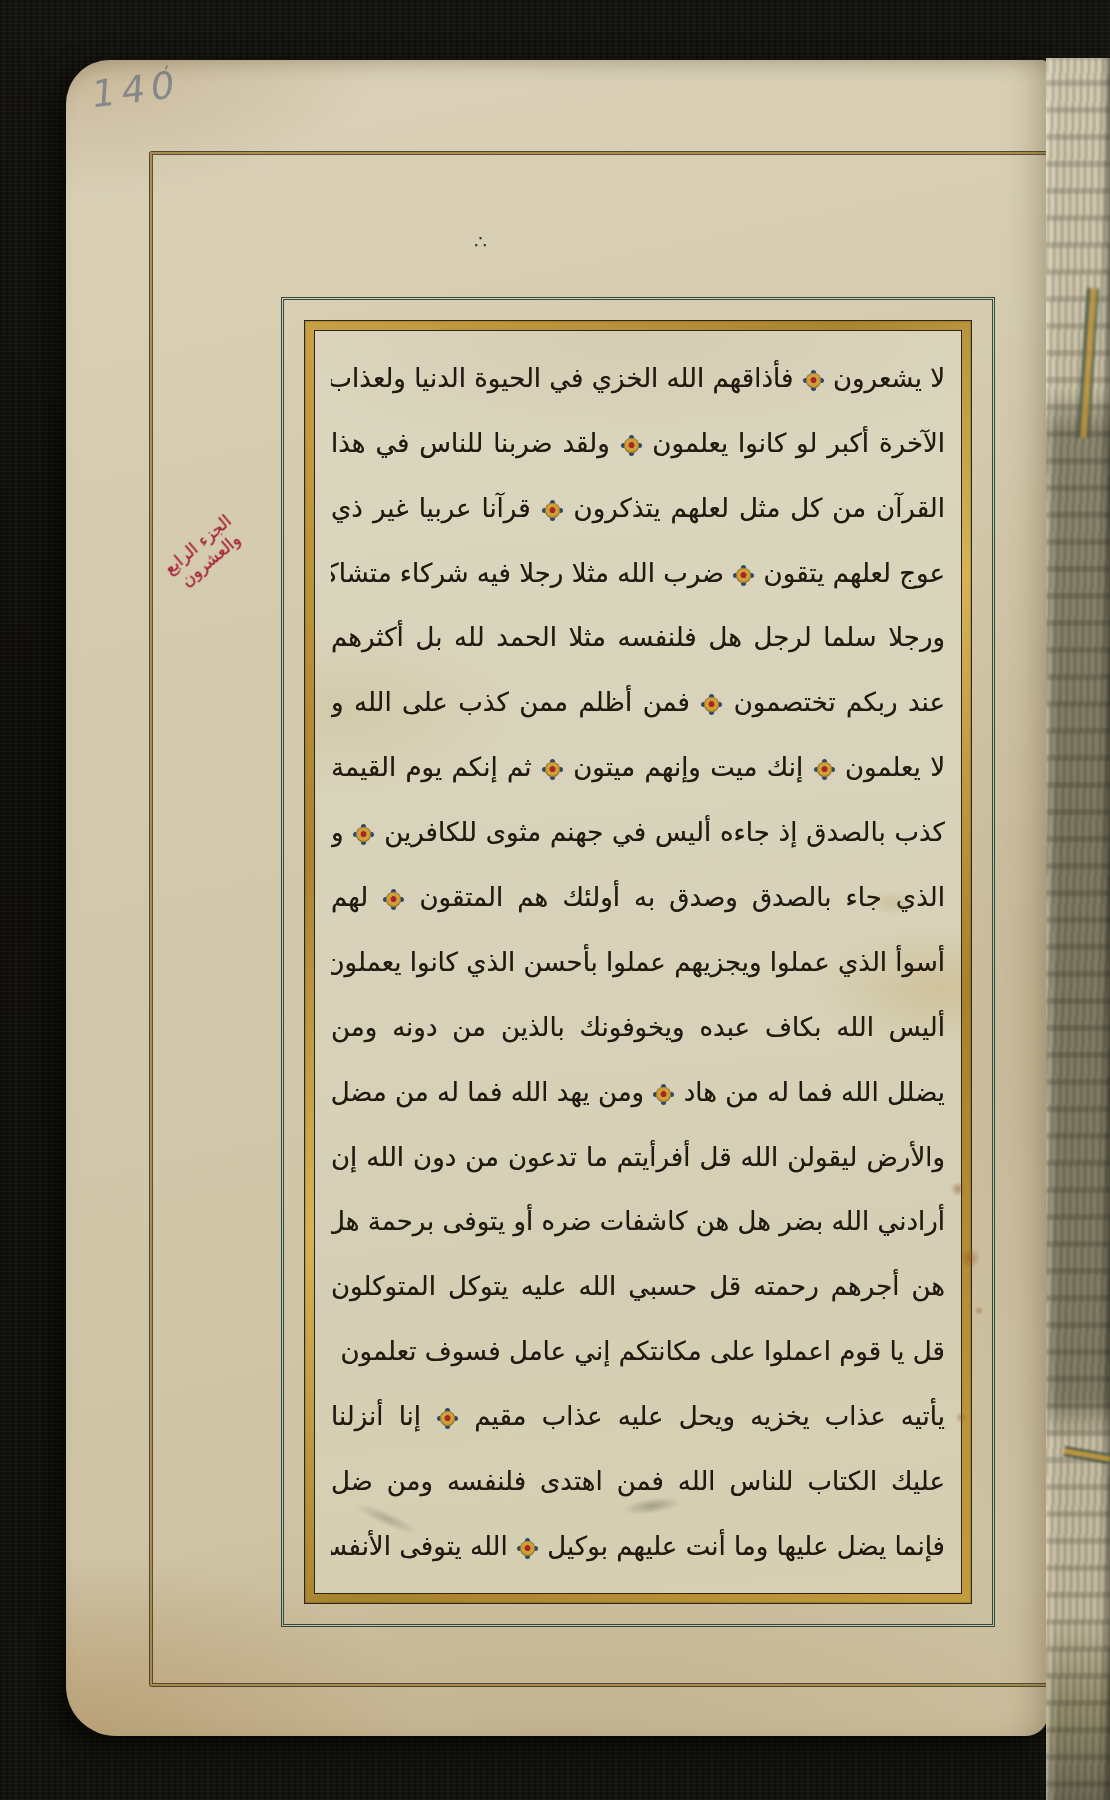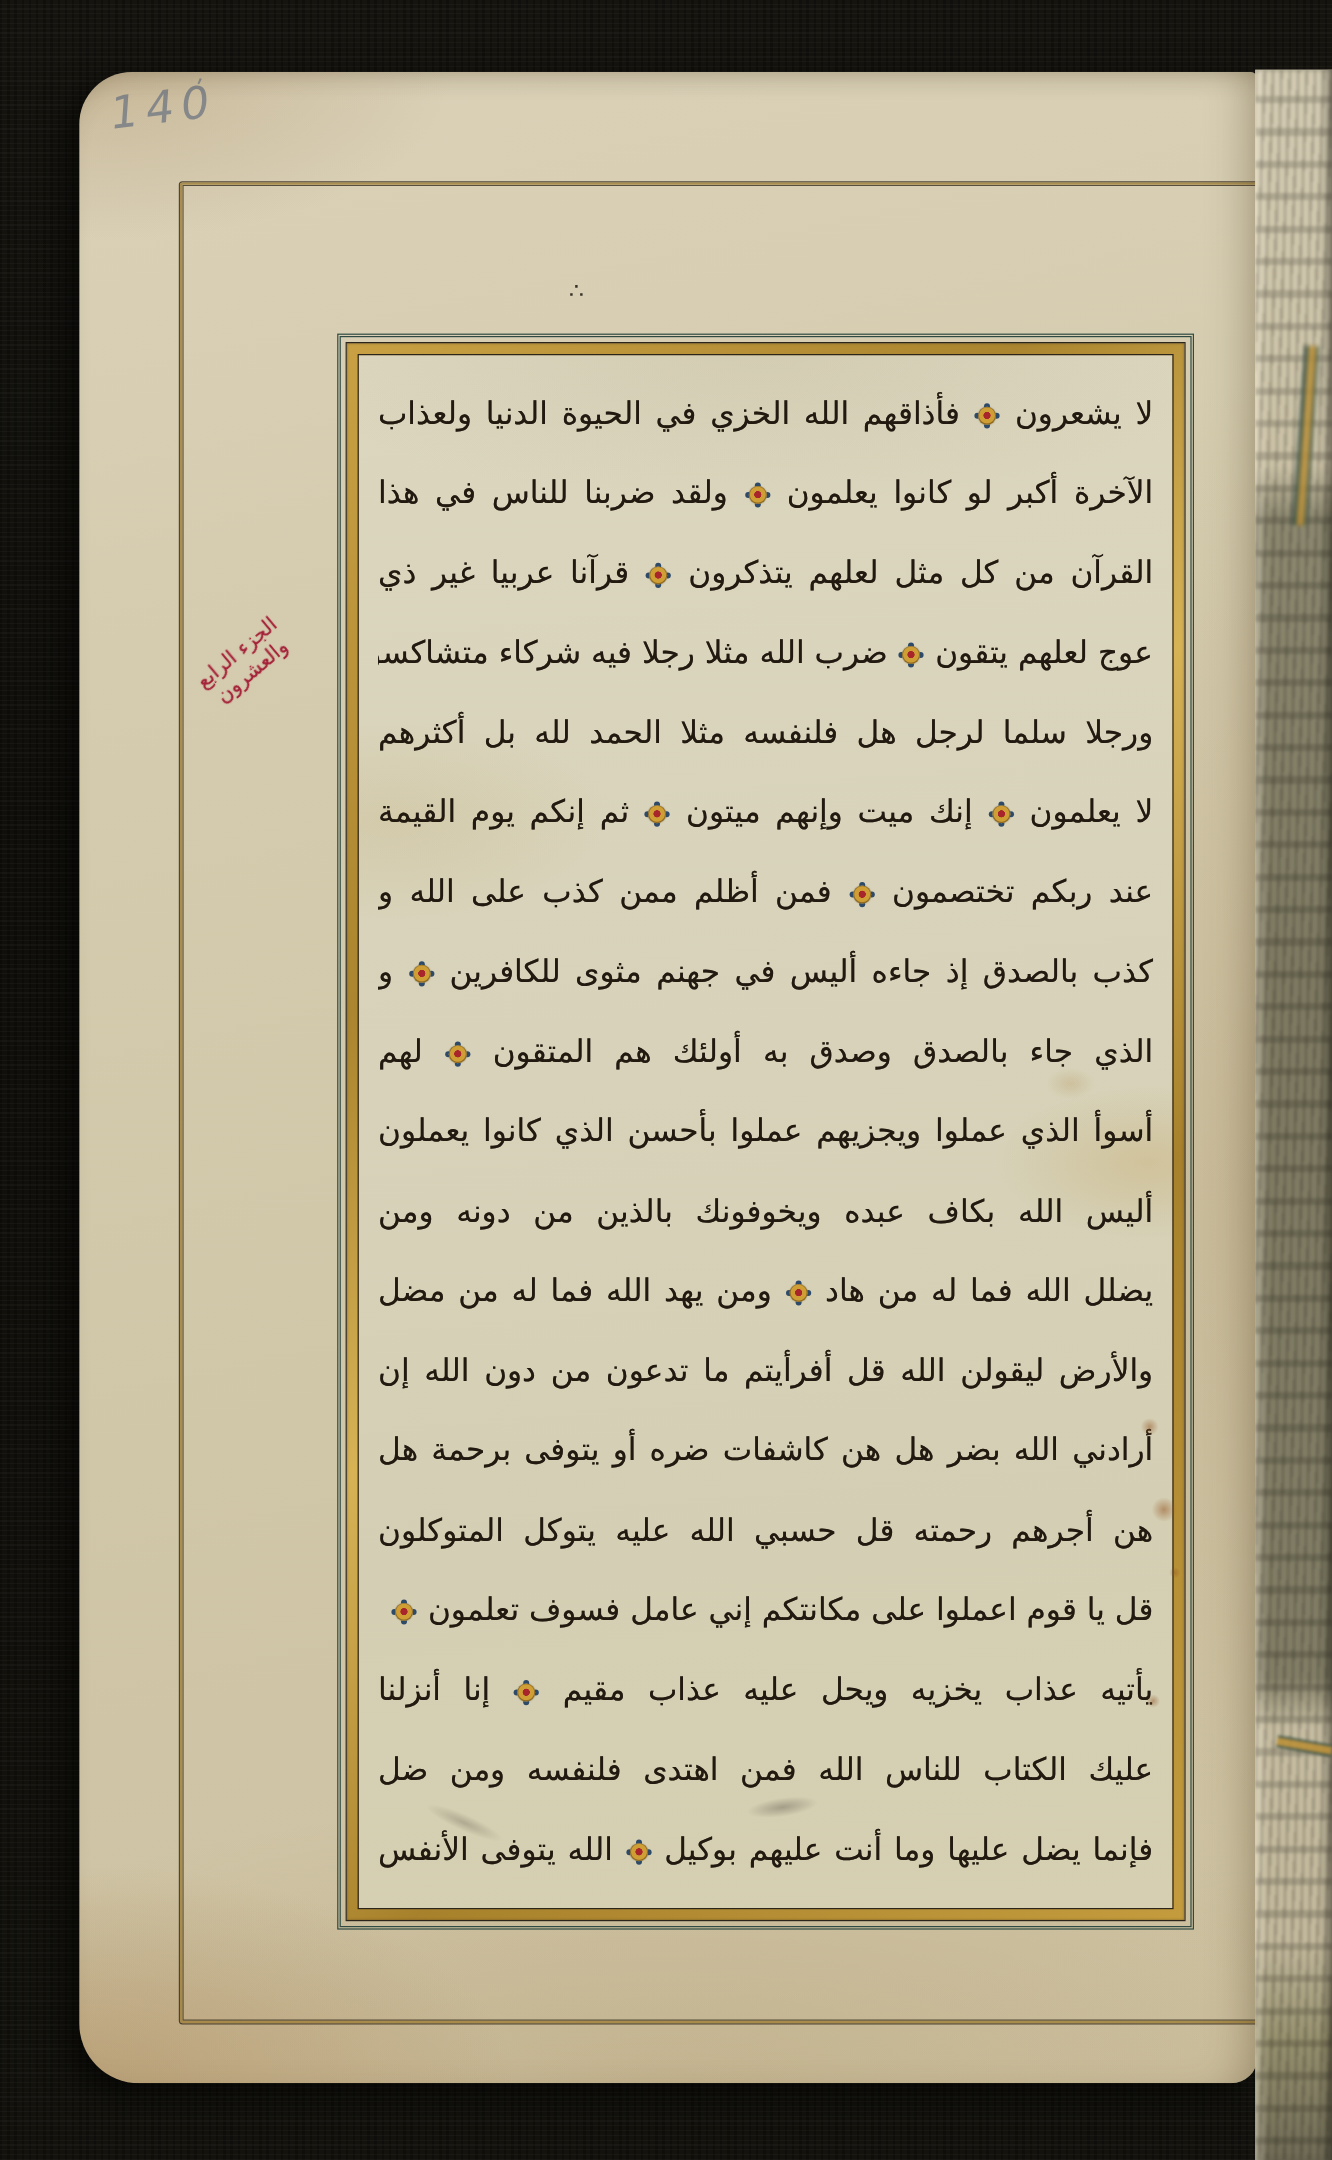--- a/index.html
+++ b/index.html
@@ -53,23 +53,23 @@
   
   .outer-rule {
     position:absolute; left:84px; top:92px; width:912px; height:1534px;
     border:2px solid rgba(162,132,62,.85);
     box-shadow: 0 0 0 1px rgba(56,48,34,.85), inset 0 0 0 1px rgba(56,48,34,.8);
     border-radius:2px;
   }
 
   
   .text-frame {
-    position:absolute; left:215px; top:218px; width:714px; height:1330px;
+    position:absolute; left:215px; top:237px; width:714px; height:1330px;
     border:3px double #2e4a42;
-    padding:4px;
+    padding:20px;
     background:transparent;
   }
   .frame-gold {
     width:100%; height:100%;
     border:1px solid #2c251b;
     background:
       linear-gradient(135deg,#c9a144 0%,#ab852f 28%,#d7b356 47%,#a8812c 68%,#c49c3e 100%);
     padding:9px;
     box-shadow: inset 0 0 2px rgba(60,45,15,.6);
   }
@@ -172,22 +172,22 @@
   <div class="juz-note">الجزء الرابع والعشرون</div>
 
   <div class="text-frame">
     <div class="frame-gold">
       <div class="text-panel">
           <div class="quran-line">لا يشعرون <span class="rosette"></span> فأذاقهم الله الخزي في الحيوة الدنيا ولعذاب</div>
           <div class="quran-line">الآخرة أكبر لو كانوا يعلمون <span class="rosette"></span> ولقد ضربنا للناس في هذا</div>
           <div class="quran-line">القرآن من كل مثل لعلهم يتذكرون <span class="rosette"></span> قرآنا عربيا غير ذي</div>
           <div class="quran-line">عوج لعلهم يتقون <span class="rosette"></span> ضرب الله مثلا رجلا فيه شركاء متشاكسون</div>
           <div class="quran-line">ورجلا سلما لرجل هل فلنفسه مثلا الحمد لله بل أكثرهم</div>
+          <div class="quran-line">عند ربكم تختصمون <span class="rosette"></span> فمن أظلم ممن كذب على الله و</div>
           <div class="quran-line">لا يعلمون <span class="rosette"></span> إنك ميت وإنهم ميتون <span class="rosette"></span> ثم إنكم يوم القيمة</div>
-          <div class="quran-line">عند ربكم تختصمون <span class="rosette"></span> فمن أظلم ممن كذب على الله و</div>
           <div class="quran-line">كذب بالصدق إذ جاءه أليس في جهنم مثوى للكافرين <span class="rosette"></span> و</div>
           <div class="quran-line">الذي جاء بالصدق وصدق به أولئك هم المتقون <span class="rosette"></span> لهم</div>
           <div class="quran-line">أسوأ الذي عملوا ويجزيهم عملوا بأحسن الذي كانوا يعملون</div>
           <div class="quran-line">أليس الله بكاف عبده ويخوفونك بالذين من دونه ومن</div>
           <div class="quran-line">يضلل الله فما له من هاد <span class="rosette"></span> ومن يهد الله فما له من مضل</div>
           <div class="quran-line">والأرض ليقولن الله قل أفرأيتم ما تدعون من دون الله إن</div>
           <div class="quran-line">أرادني الله بضر هل هن كاشفات ضره أو يتوفى برحمة هل</div>
           <div class="quran-line">هن أجرهم رحمته قل حسبي الله عليه يتوكل المتوكلون</div>
           <div class="quran-line">قل يا قوم اعملوا على مكانتكم إني عامل فسوف تعلمون <span class="rosette"></span> من</div>
           <div class="quran-line">يأتيه عذاب يخزيه ويحل عليه عذاب مقيم <span class="rosette"></span> إنا أنزلنا</div>

